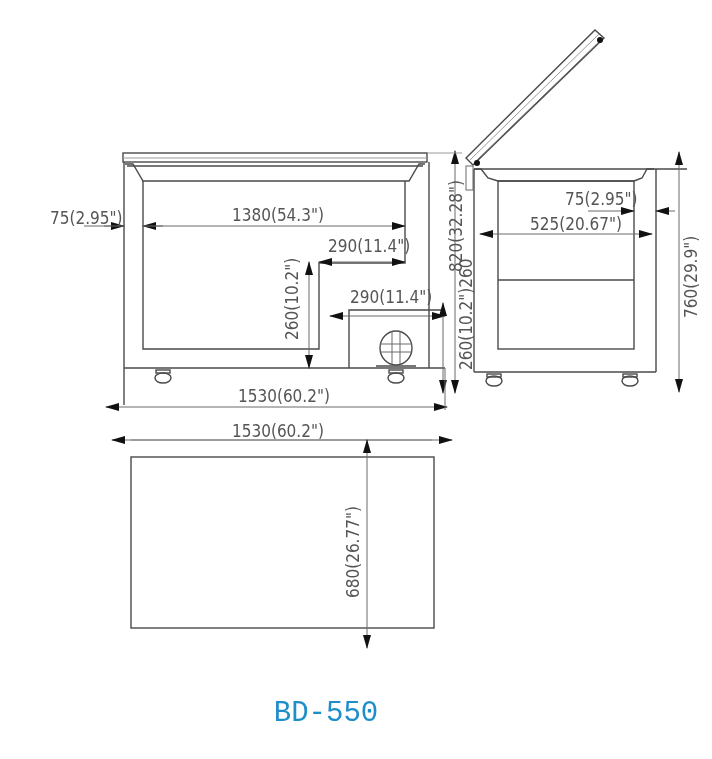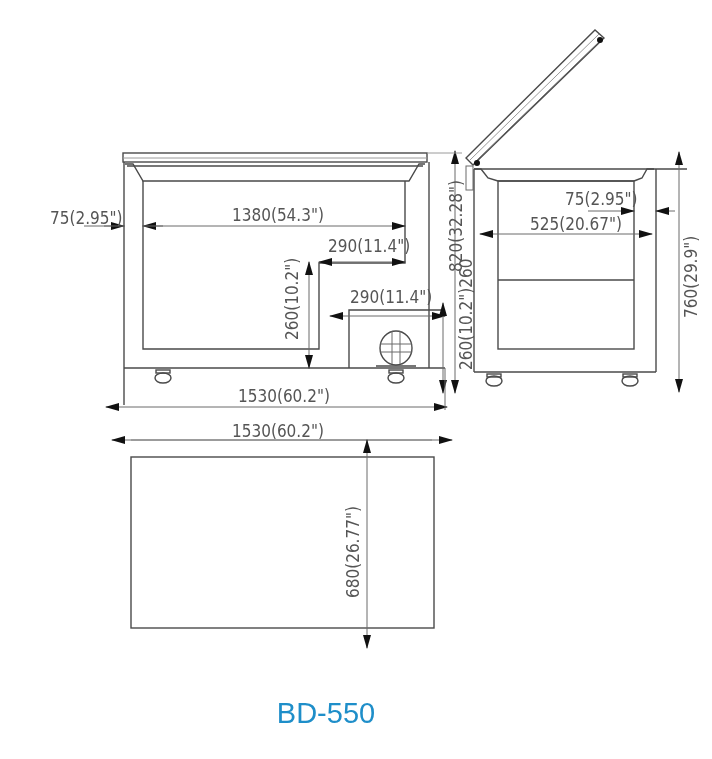--- a/index.html
+++ b/index.html
@@ -2,21 +2,21 @@
 <html><head>
   <meta charset="utf-8">
   <style>
     html, body { margin: 0; padding: 0; background: #ffffff; }
     body { width: 712px; height: 759px; position: relative; overflow: hidden; }
     #drawing { position: absolute; left: 0; top: 0; width: 712px; height: 759px; }
     .dim-text { font-family: "DejaVu Sans Condensed", "DejaVu Sans", sans-serif; font-size: 17px; fill: #555555; font-stretch: condensed; }
     .model-title {
       position: absolute; left: 0; width: 652px; top: 697px;
       text-align: center; color: #1e8ec9;
-      font-family: Liberation Sans, sans-serif; font-size: 29px;
+      font-family: Liberation Mono, monospace; font-size: 29px;
     }
     .ln { stroke: #4a4a4a; stroke-width: 1.4; fill: none; }
     .ln-thin { stroke: #6a6a6a; stroke-width: 1; fill: none; }
     .ln-light { stroke: #9a9a9a; stroke-width: 1; fill: none; }
     .arrow { fill: #111111; }
   </style>
 </head>
 <body>
 
 <svg id="drawing" viewBox="0 0 712 759" xmlns="http://www.w3.org/2000/svg">

